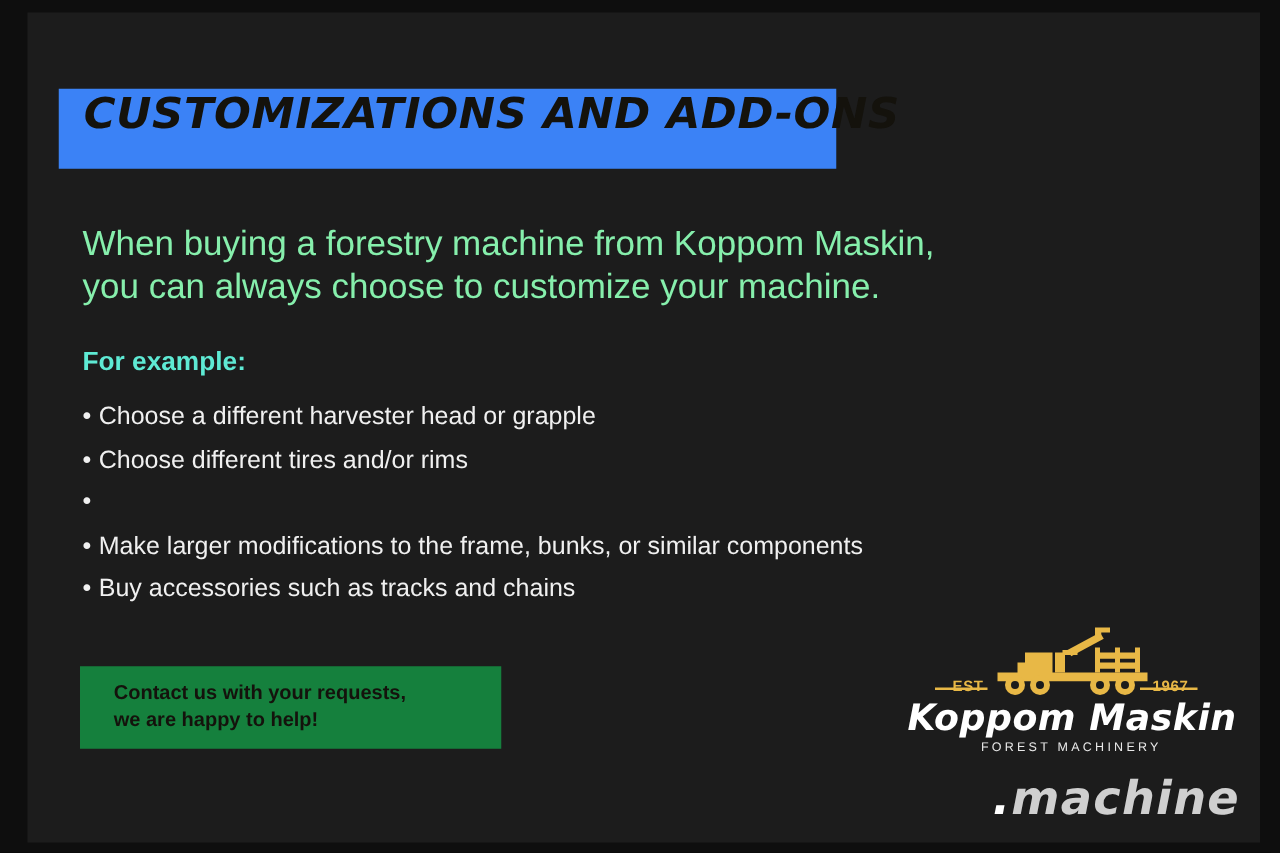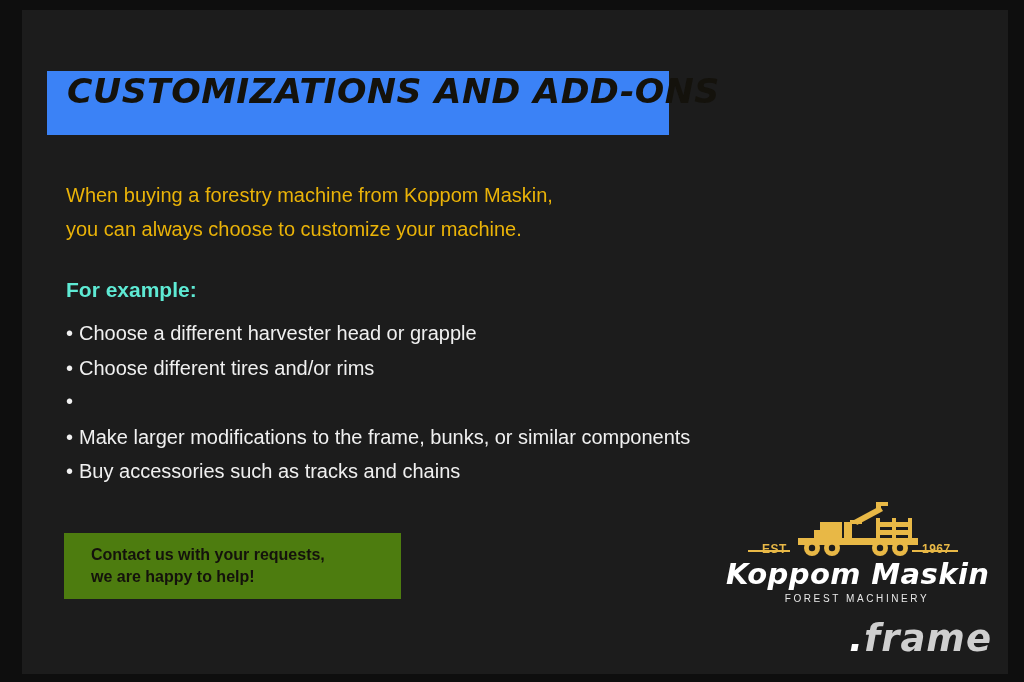--- a/index.html
+++ b/index.html
@@ -62,22 +62,22 @@
     white-space: nowrap;
     transform: scaleX(1.02);
     transform-origin: left center;
   }
 
   .intro {
     position: absolute;
     left: 66px;
     top: 178px;
     width: 700px;
-    color: #eab308;
-    font-size: 20px;
+    color: #86efac;
+    font-size: 28px;
     line-height: 34px;
   }
   .intro div { white-space: nowrap; }
 
   .for-example {
     position: absolute;
     left: 66px;
     top: 278px;
     color: #5eead4;
     font-size: 21px;
@@ -107,21 +107,21 @@
   .bullet-text {
     white-space: nowrap;
   }
 
   .cta {
     position: absolute;
     left: 64px;
     top: 533px;
     width: 337px;
     height: 66px;
-    background: #4d7c0f;
+    background: #15803d;
     display: flex;
     flex-direction: column;
     justify-content: center;
   }
   .cta-line {
     margin-left: 27px;
     color: #14120c;
     font-size: 16px;
     font-weight: bold;
     line-height: 22px;
@@ -287,16 +287,16 @@
     </div>
     <div class="logo-rule l"></div>
     <div class="logo-rule r"></div>
     <div class="logo-est left">EST</div>
     <div class="logo-est right">1967</div>
     <div class="logo-name">Koppom Maskin</div>
     <div class="logo-sub">FOREST MACHINERY</div>
   </div>
 
   <div class="mascus">
-    <span class="dot">.</span><span>frame</span>
+    <span class="dot">.</span><span>machine</span>
   </div>
 
 </div>
 
 </body></html>

